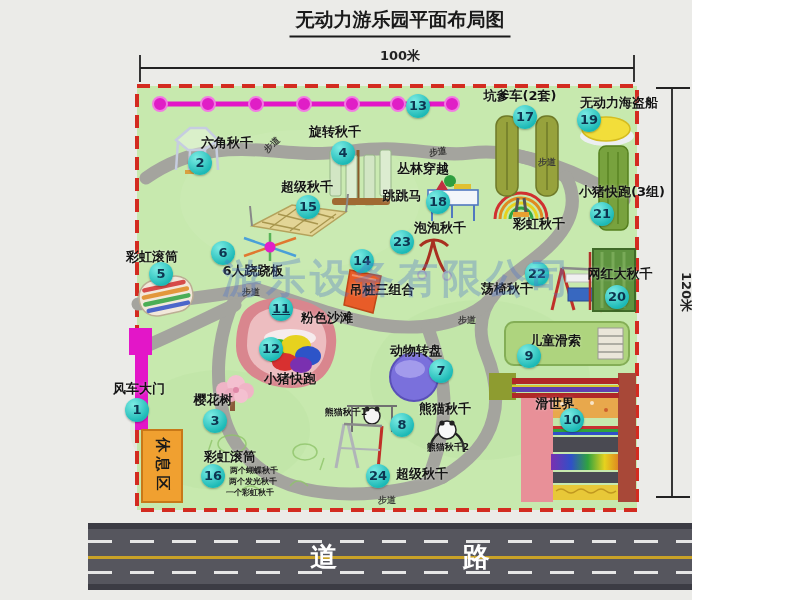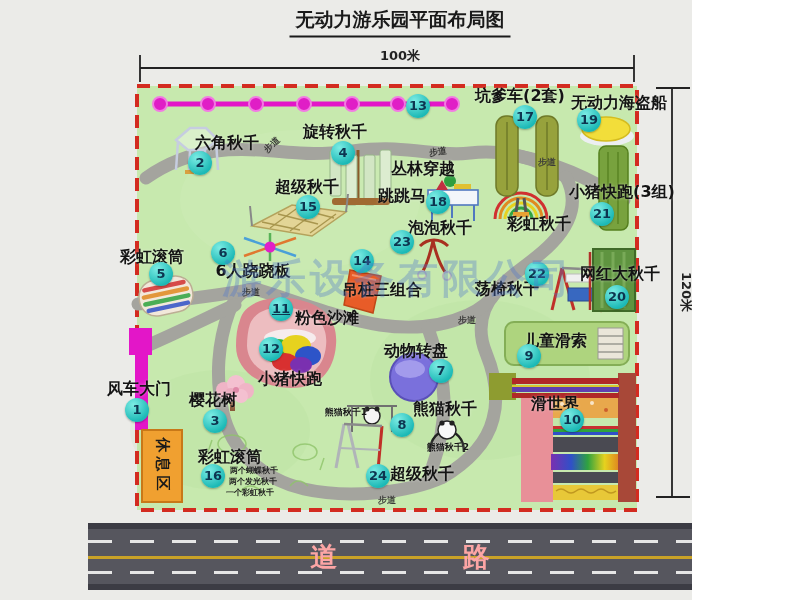--- a/index.html
+++ b/index.html
@@ -8,36 +8,36 @@
   #map-art{position:absolute;left:0;top:0;}
   .ttl{position:absolute;left:400px;top:22px;transform:translate(-50%,-50%);
        font-size:19px;font-weight:bold;color:#1a1a1a;border-bottom:2px solid #1a1a1a;
        padding:0 6px 3px 6px;white-space:nowrap;}
   .dim{position:absolute;font-size:13px;font-weight:bold;color:#222;transform:translate(-50%,-50%);white-space:nowrap;}
   .dim.vert{transform:translate(-50%,-50%) rotate(90deg);}
   .badge{position:absolute;width:24px;height:24px;border-radius:50%;
          background:radial-gradient(circle at 35% 28%,#7cece4,#1cb9b6 72%);
          color:#0d3550;font-weight:bold;font-size:13px;line-height:24px;text-align:center;
          transform:translate(-50%,-50%);box-shadow:0 1px 2px rgba(0,0,0,.3);}
-  .lbl{position:absolute;transform:translate(-50%,-50%);font-weight:bold;font-size:16px;
+  .lbl{position:absolute;transform:translate(-50%,-50%);font-weight:bold;font-size:13px;
        color:#141414;white-space:nowrap;text-shadow:0 0 3px rgba(255,255,255,.45);}
   .lbl.sm{font-size:9px;}
   .note{position:absolute;transform:translate(-50%,-50%);font-size:8px;font-weight:bold;
         color:#222;white-space:nowrap;}
   .trail{position:absolute;transform:translate(-50%,-50%);font-size:9px;font-weight:bold;
          color:#3a3a38;white-space:nowrap;}
   .rest{position:absolute;left:162px;top:466px;transform:translate(-50%,-50%) rotate(90deg);
         font-size:15px;font-weight:bold;color:#1a1a1a;letter-spacing:4px;white-space:nowrap;}
   #road{position:absolute;left:88px;top:523px;width:624px;height:67px;background:#56565e;
         border-top:6px solid #3c3c44;border-bottom:6px solid #3c3c44;box-sizing:border-box;}
   .road-dash{position:absolute;left:0;width:100%;height:3px;
         background:repeating-linear-gradient(90deg,#e6e6e6 0 24px,transparent 24px 42px);}
   .road-yellow{position:absolute;left:0;top:27px;width:100%;height:3px;background:#c9a227;}
   .road-lbl{position:absolute;left:50%;top:50%;transform:translate(-50%,-50%);
-        font-size:27px;font-weight:bold;color:#fca5a5;letter-spacing:58px;text-indent:58px;white-space:nowrap;}
+        font-size:27px;font-weight:bold;color:#ffffff;letter-spacing:58px;text-indent:58px;white-space:nowrap;}
   .wm{position:absolute;transform:translate(-50%,-50%);font-weight:bold;color:rgba(76,118,205,0.34);
       white-space:nowrap;pointer-events:none;}
   .wm1{font-size:40px;letter-spacing:4px;}
   .wm2{font-size:34px;letter-spacing:2px;}
 </style>
 </head>
 <body>
 
 <div id="stage">
 

